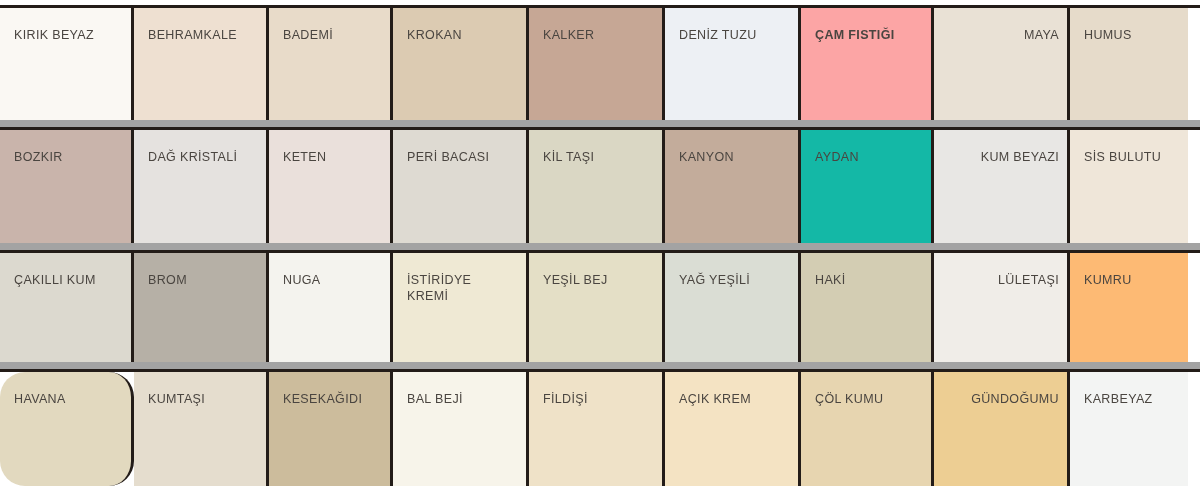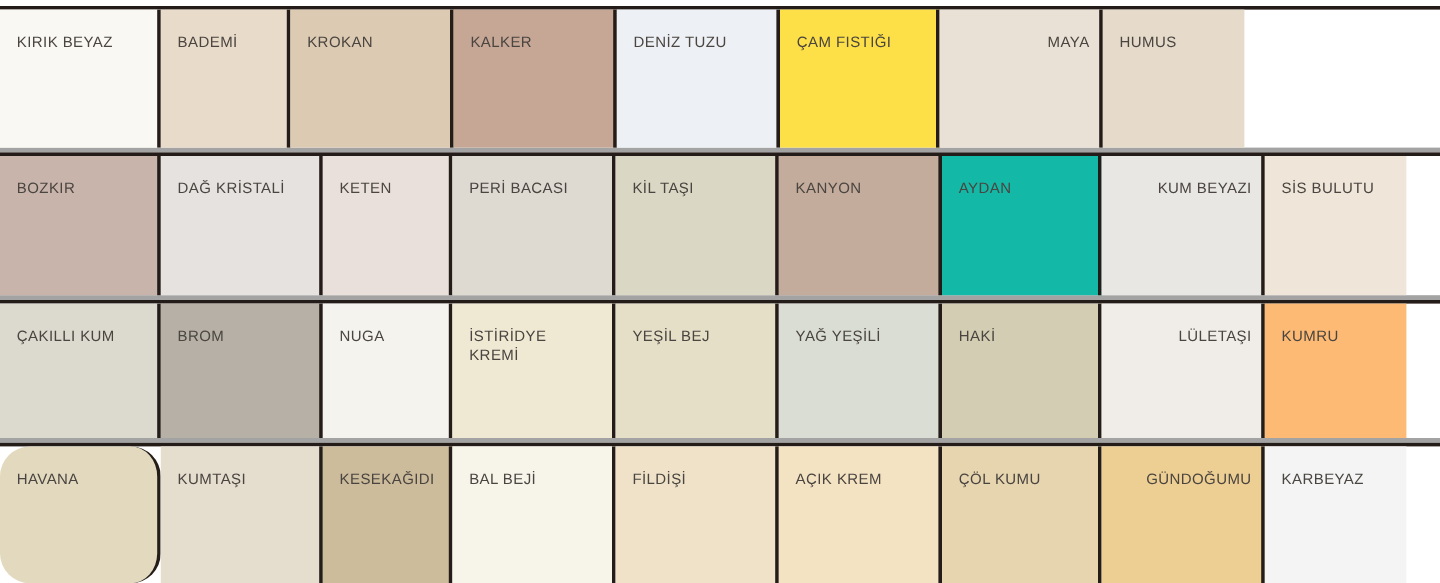--- a/index.html
+++ b/index.html
@@ -24,21 +24,21 @@
     display: flex;
     flex-direction: column;
   }
 
   .palette-row {
     display: flex;
     flex-direction: row;
     width: 100%;
     box-sizing: border-box;
     border-top: 3px solid #231c18;
-    border-bottom: 4px solid #a3a3a3;
+    border-bottom: 7px solid #a3a3a3;
   }
 
   .palette-row.row-0 { height: 123px; }
   .palette-row.row-1 { height: 123px; }
   .palette-row.row-2 { height: 120px; }
   .palette-row.row-3 { height: 118px; border-bottom: none; }
 
   .swatch {
     position: relative;
     box-sizing: border-box;
@@ -46,21 +46,21 @@
     border-right: 3px solid #231c18;
     overflow: hidden;
   }
   .swatch:last-child {
     border-right: none;
   }
 
   
   .col-0 { width: 134px; }
   .col-1 { width: 135px; }
-  .col-2 { width: 108px; padding-left: 30px; }
+  .col-2 { width: 124px; padding-left: 30px; }
   .col-3 { width: 136px; }
   .col-4 { width: 136px; }
   .col-5 { width: 136px; }
   .col-6 { width: 133px; }
   .col-7 { width: 136px; text-align: right; }
   .col-8 { width: 118px; }
 
   .swatch-label {
     position: absolute;
     left: 14px;
@@ -78,33 +78,36 @@
 </style>
 </head>
 <body>
 
 <div id="palette-grid">
 
 <div class="palette-row row-0">
       <div class="swatch col-0" style="background-color: rgb(250, 248, 243);">
         <div class="swatch-label">KIRIK BEYAZ</div>
       </div>
+      <div class="swatch col-1" style="background-color: rgb(238, 224, 209);">
+        <div class="swatch-label">BEHRAMKALE</div>
+      </div>
       <div class="swatch col-2" style="background-color: rgb(232, 219, 201);">
         <div class="swatch-label">BADEMİ</div>
       </div>
       <div class="swatch col-3" style="background-color: rgb(220, 203, 178);">
         <div class="swatch-label">KROKAN</div>
       </div>
       <div class="swatch col-4" style="background-color: rgb(198, 167, 149);">
         <div class="swatch-label">KALKER</div>
       </div>
       <div class="swatch col-5" style="background-color: rgb(237, 240, 244);">
         <div class="swatch-label">DENİZ TUZU</div>
       </div>
-      <div class="swatch col-6" style="background-color: #fde047;">
+      <div class="swatch col-6" style="background-color: #fca5a5; font-weight: bold;">
         <div class="swatch-label">ÇAM FISTIĞI</div>
       </div>
       <div class="swatch col-7" style="background-color: rgb(233, 225, 213);">
         <div class="swatch-label">MAYA</div>
       </div>
       <div class="swatch col-8" style="background-color: rgb(230, 219, 202);">
         <div class="swatch-label">HUMUS</div>
       </div>
     </div>
     <div class="palette-row row-1">

